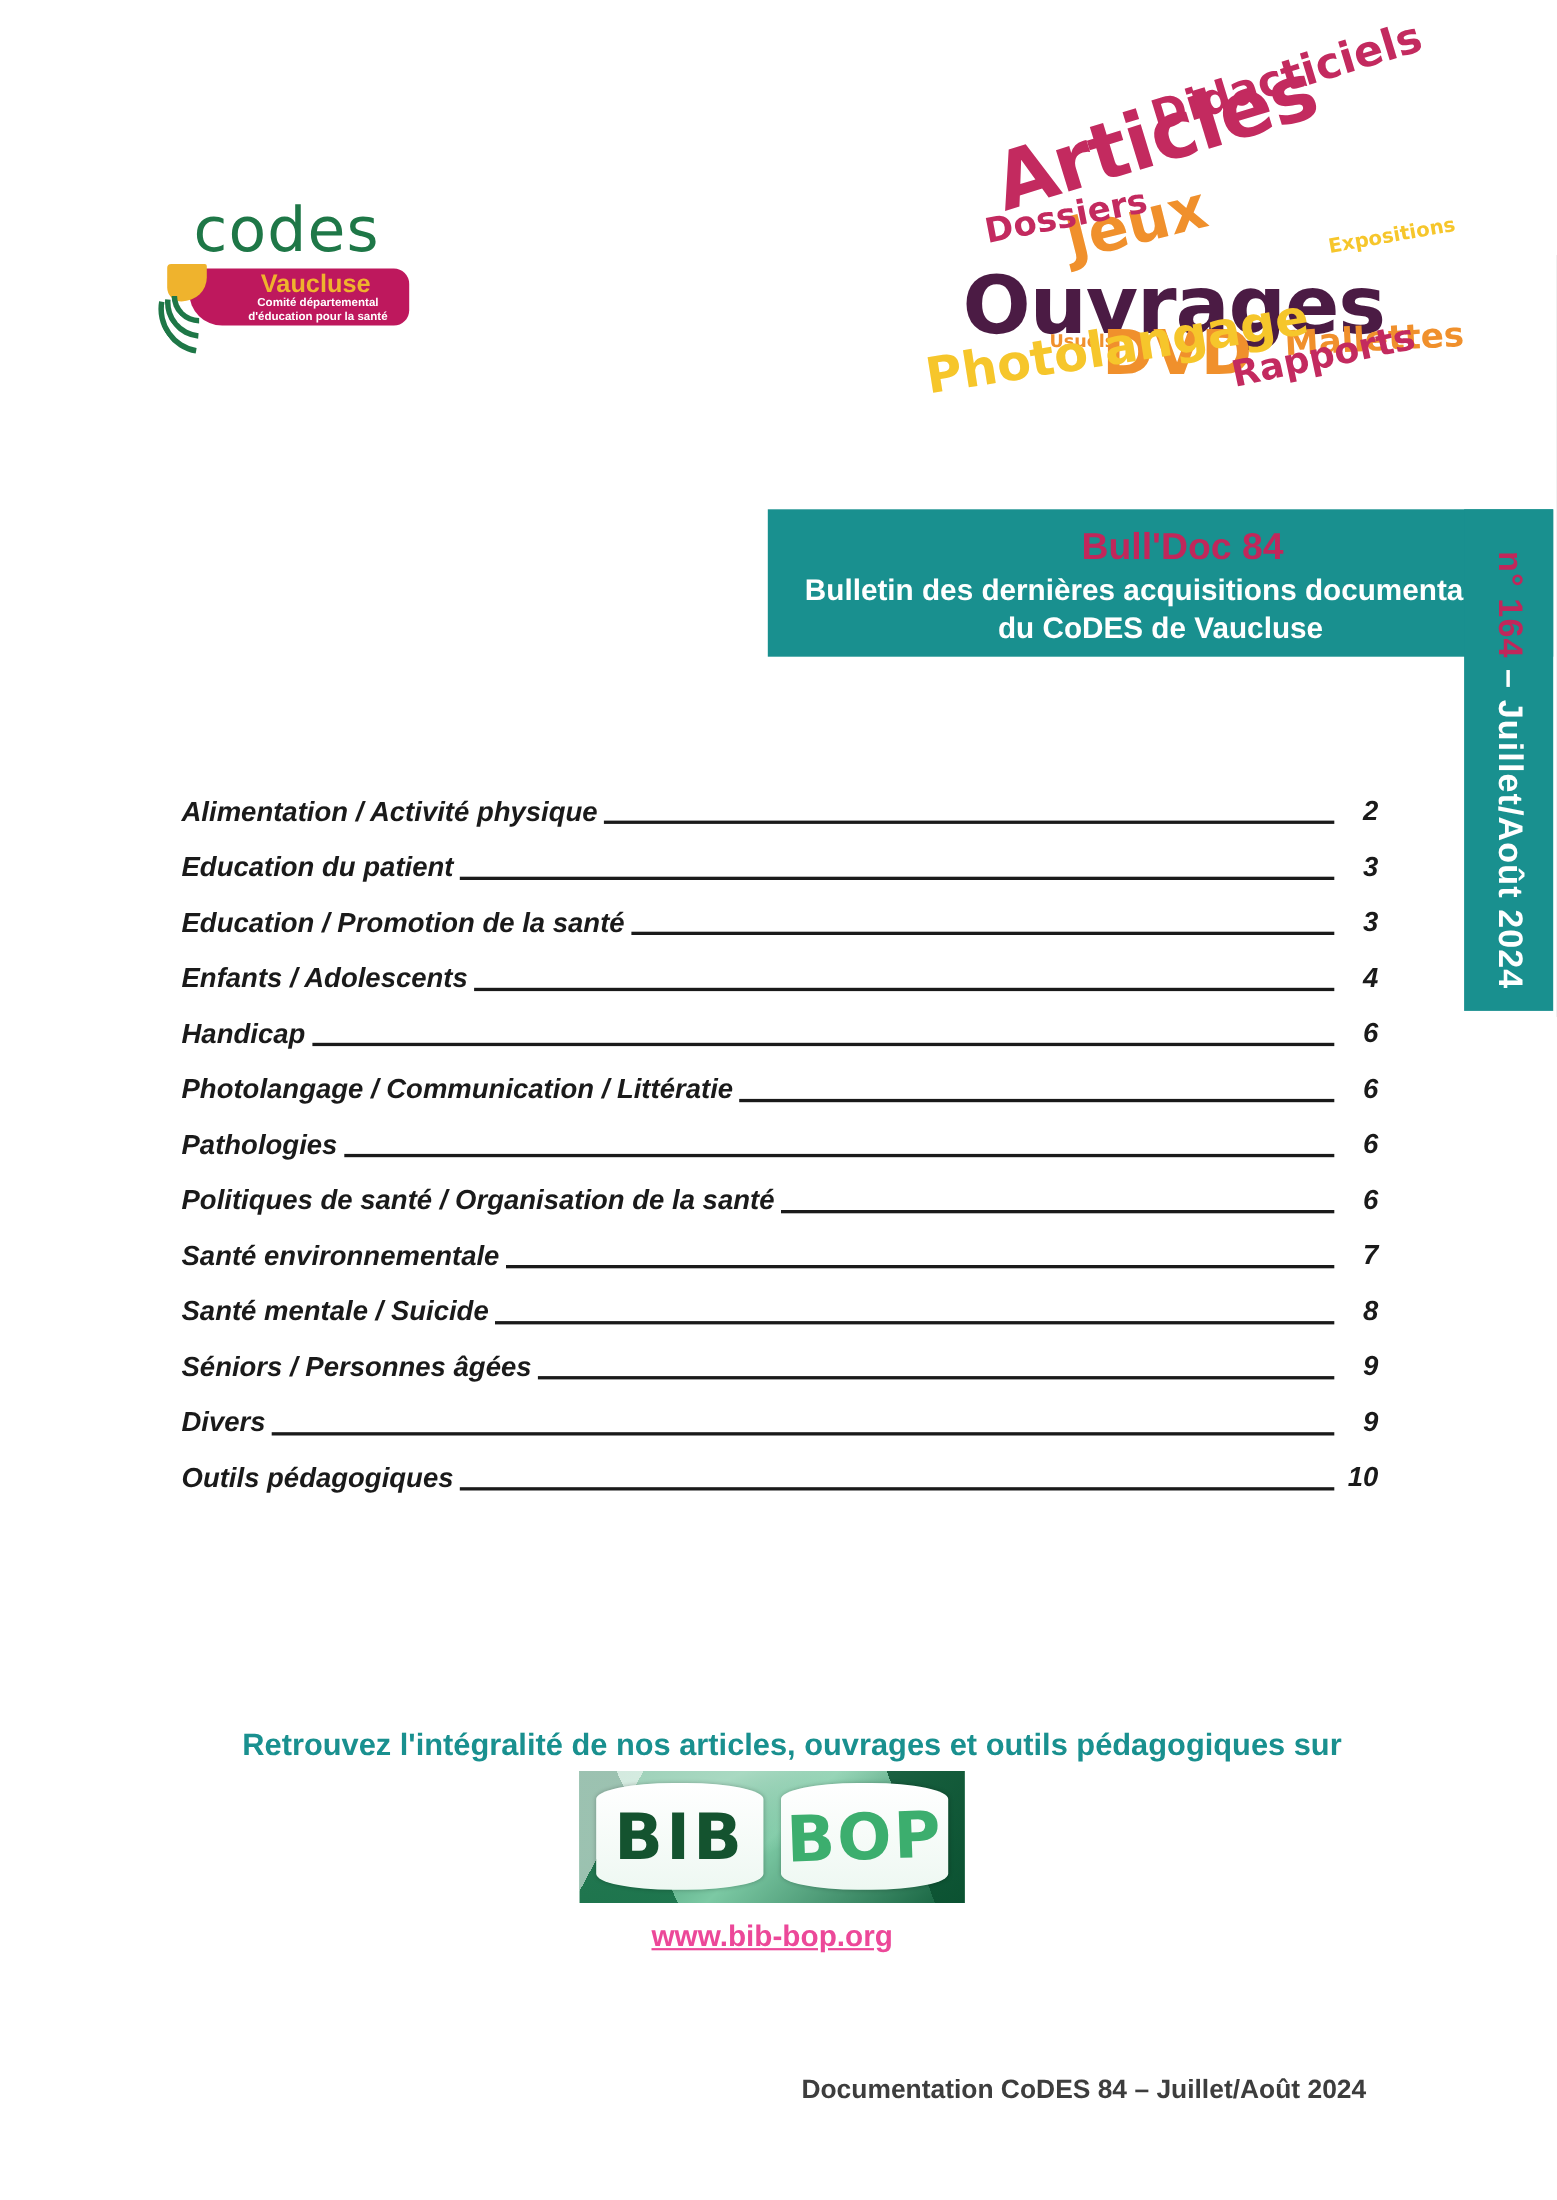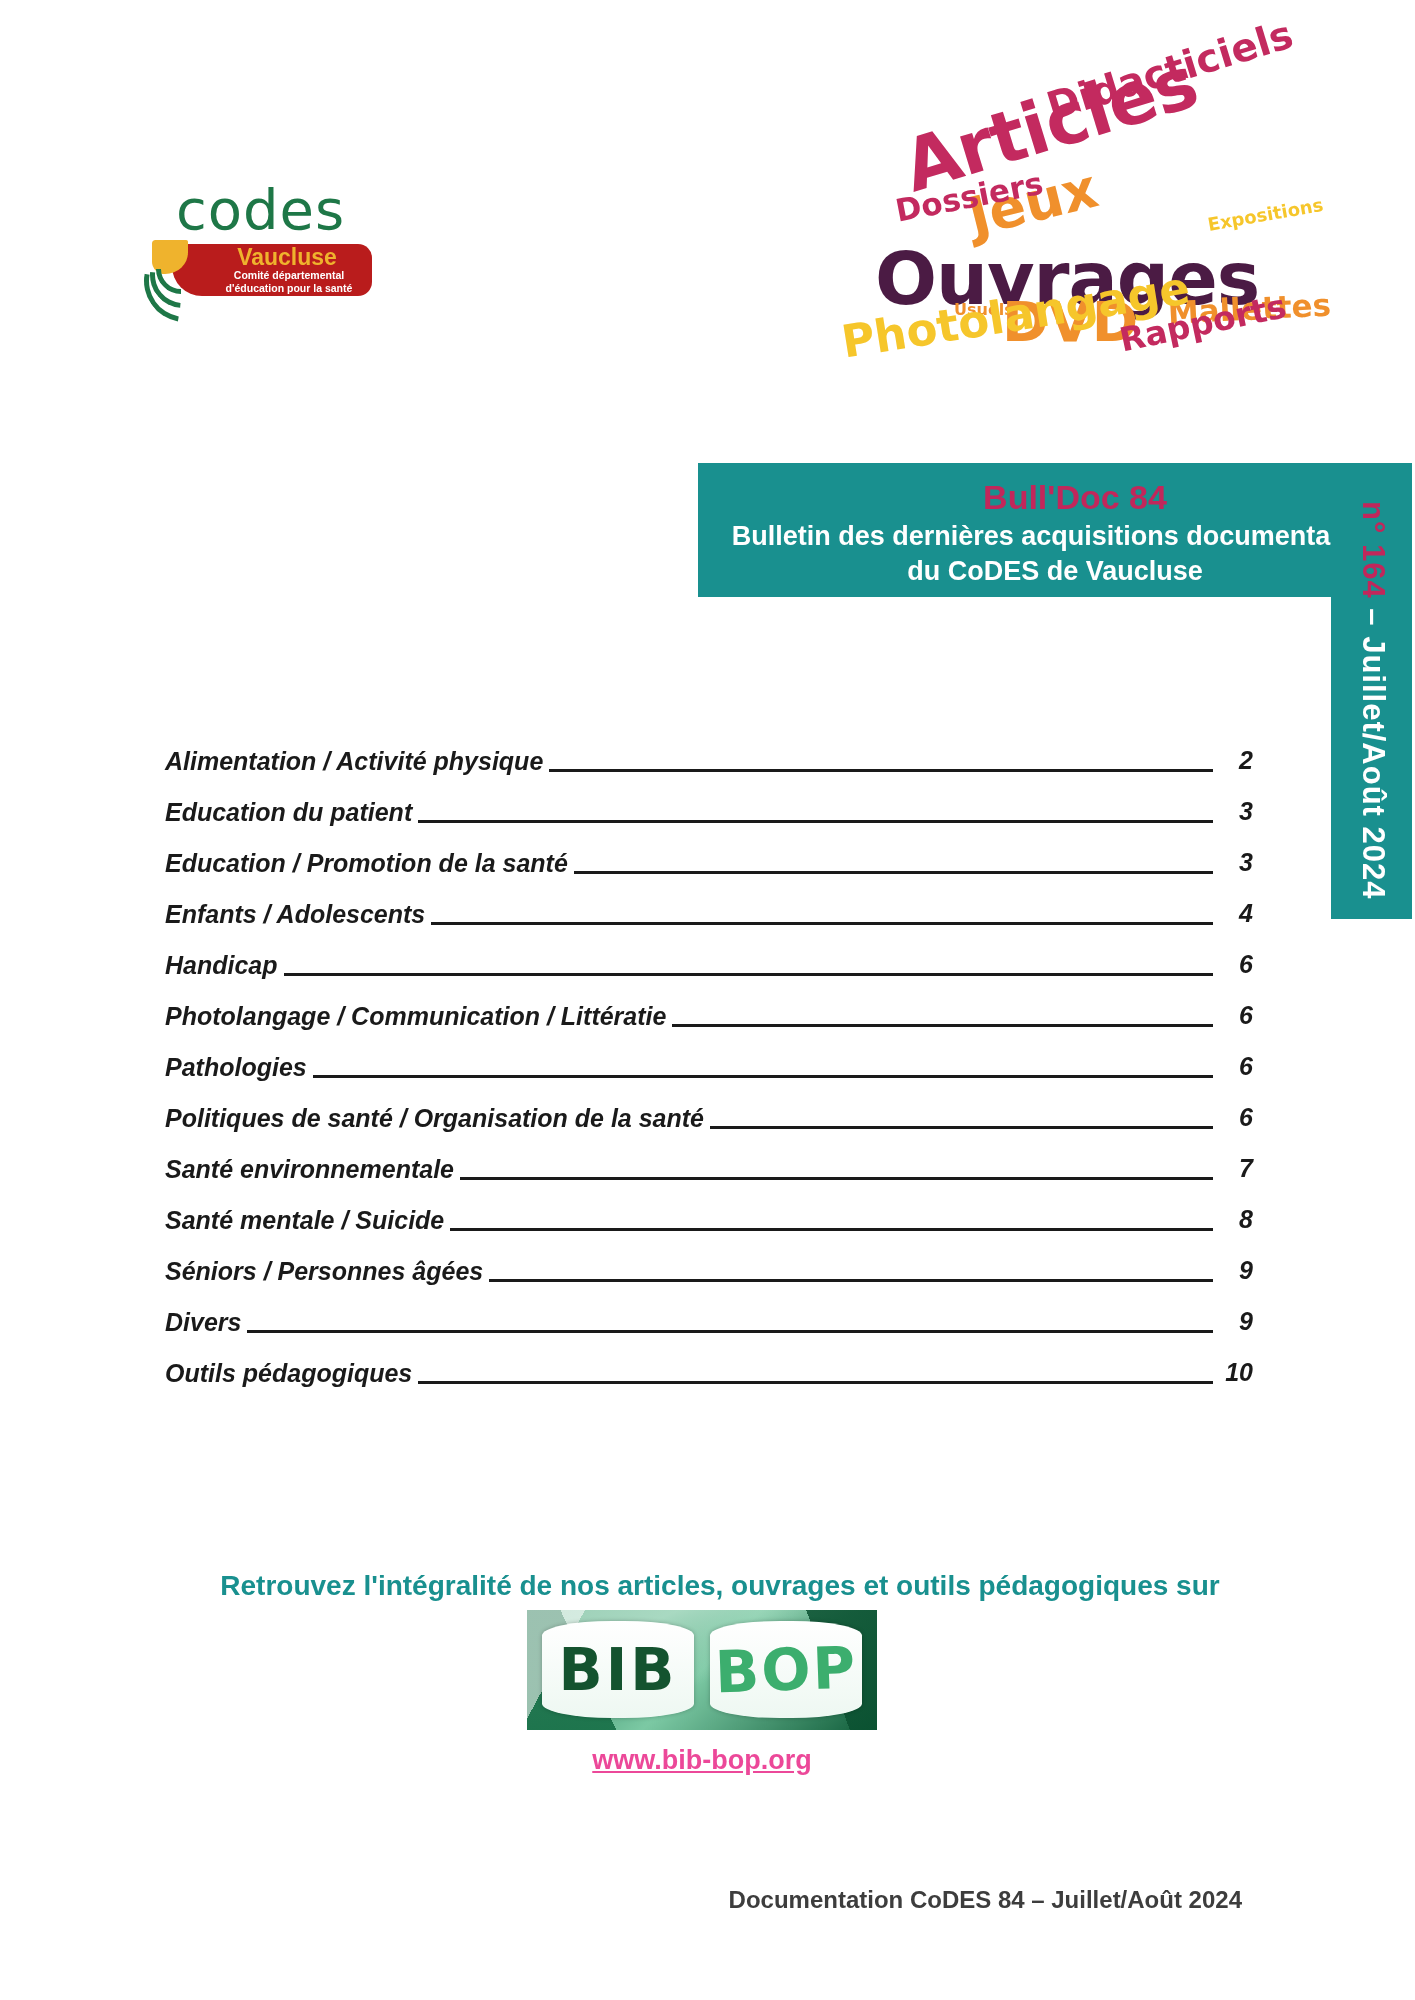--- a/index.html
+++ b/index.html
@@ -46,21 +46,21 @@
   .banner{position:absolute;left:698px;top:463px;width:714px;height:134px;text-align:center;}
   .banner-title{font-size:34px;font-weight:bold;padding-top:13px;line-height:1.25;margin-left:40px;}
   .banner-sub{color:#ffffff;font-size:27px;font-weight:bold;line-height:1.32;}
   .issue-tab{position:absolute;left:1331px;top:463px;width:81px;height:456px;}
   .issue-text{writing-mode:vertical-rl;font-size:31px;font-weight:bold;
     padding:38px 0 0 24px;letter-spacing:1px;white-space:nowrap;}
   .issue-dates{color:#ffffff;}
 
   
   .toc{position:absolute;left:165px;top:724px;width:1088px;}
-  .toc-row{display:flex;align-items:flex-end;height:28px;margin-bottom:22.5px;margin-top:23px;}
+  .toc-row{display:flex;align-items:flex-end;height:28px;margin-bottom:22.5px;}
   .toc-label{font-size:25px;font-weight:bold;font-style:italic;line-height:1.1;white-space:nowrap;}
   .toc-leader{flex:1;border-bottom:3px solid #1a1a1a;margin:0 6px 3px 6px;}
   .toc-page{font-size:25px;font-weight:bold;font-style:italic;min-width:34px;text-align:right;}
 
   
   .promo{position:absolute;left:155px;top:1570px;width:1130px;text-align:center;
     font-size:28px;font-weight:bold;}
   .bibbop{position:absolute;left:527px;top:1610px;width:350px;height:120px;
     background:
       linear-gradient(118deg, rgba(255,255,255,0.55) 0 14%, rgba(255,255,255,0) 14%),
@@ -91,21 +91,21 @@
 <div class="page">
 
   <div class="codes-logo">
     <div class="codes-word" style="color: rgb(30, 119, 71);">codes</div>
     <div class="codes-swoosh">
       <div class="swoosh-yellow" style="background-color: rgb(239, 179, 45);"></div>
       <div class="swoosh-arc arc1" style="border-left-color: rgb(30, 119, 71);"></div>
       <div class="swoosh-arc arc2" style="border-left-color: rgb(30, 119, 71);"></div>
       <div class="swoosh-arc arc3" style="border-left-color: rgb(30, 119, 71);"></div>
     </div>
-    <div class="codes-box" style="background-color: #b91c1c;">
+    <div class="codes-box" style="background-color: #be185d;">
       <div class="codes-region" style="color: rgb(239, 179, 45);">Vaucluse</div>
       <div class="codes-tagline">Comité départemental</div>
       <div class="codes-tagline">d'éducation pour la santé</div>
     </div>
   </div>
 
   <div class="cloud">
     <span class="w-didacticiels" style="color: rgb(195, 42, 95);">Didacticiels</span>
     <span class="w-articles" style="color: rgb(195, 42, 95);">Articles</span>
     <span class="w-jeux" style="color: rgb(240, 144, 44);">Jeux</span>

